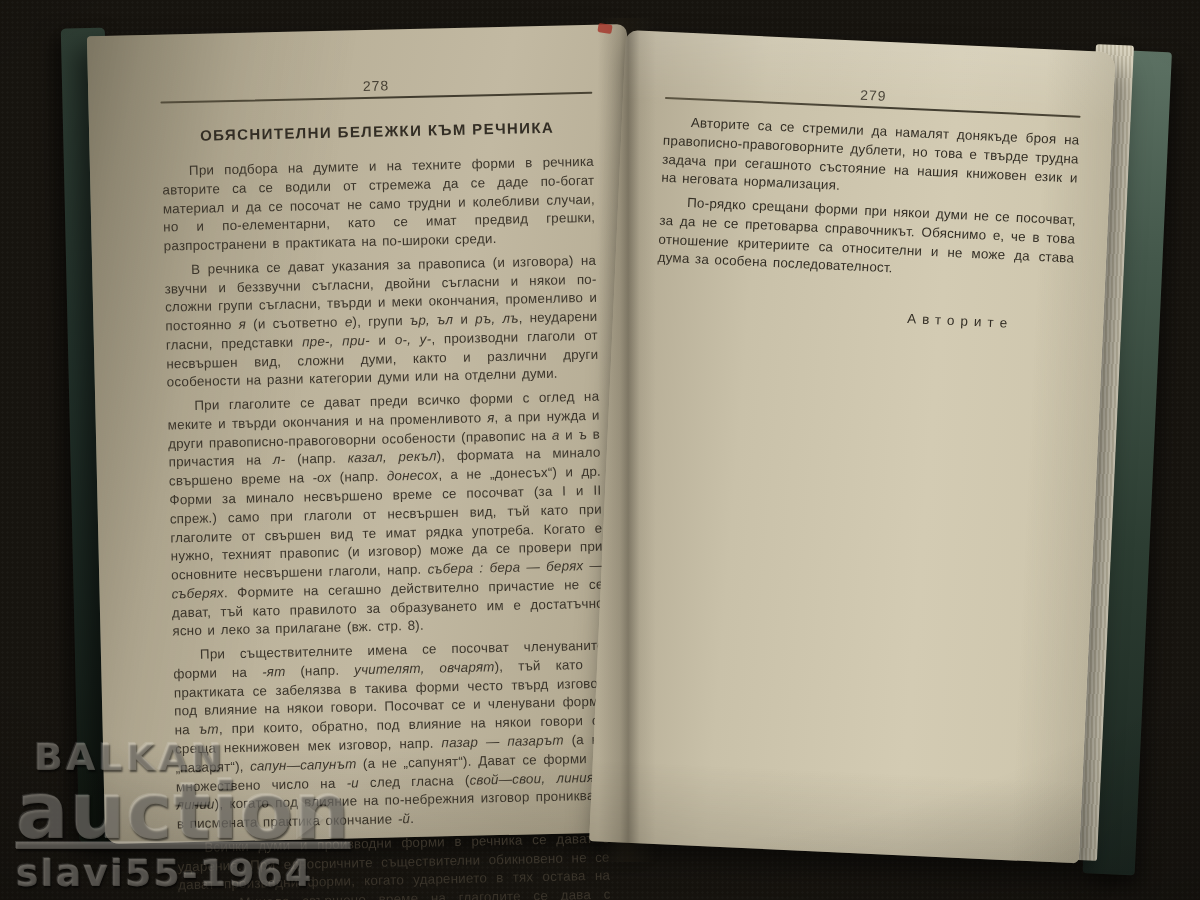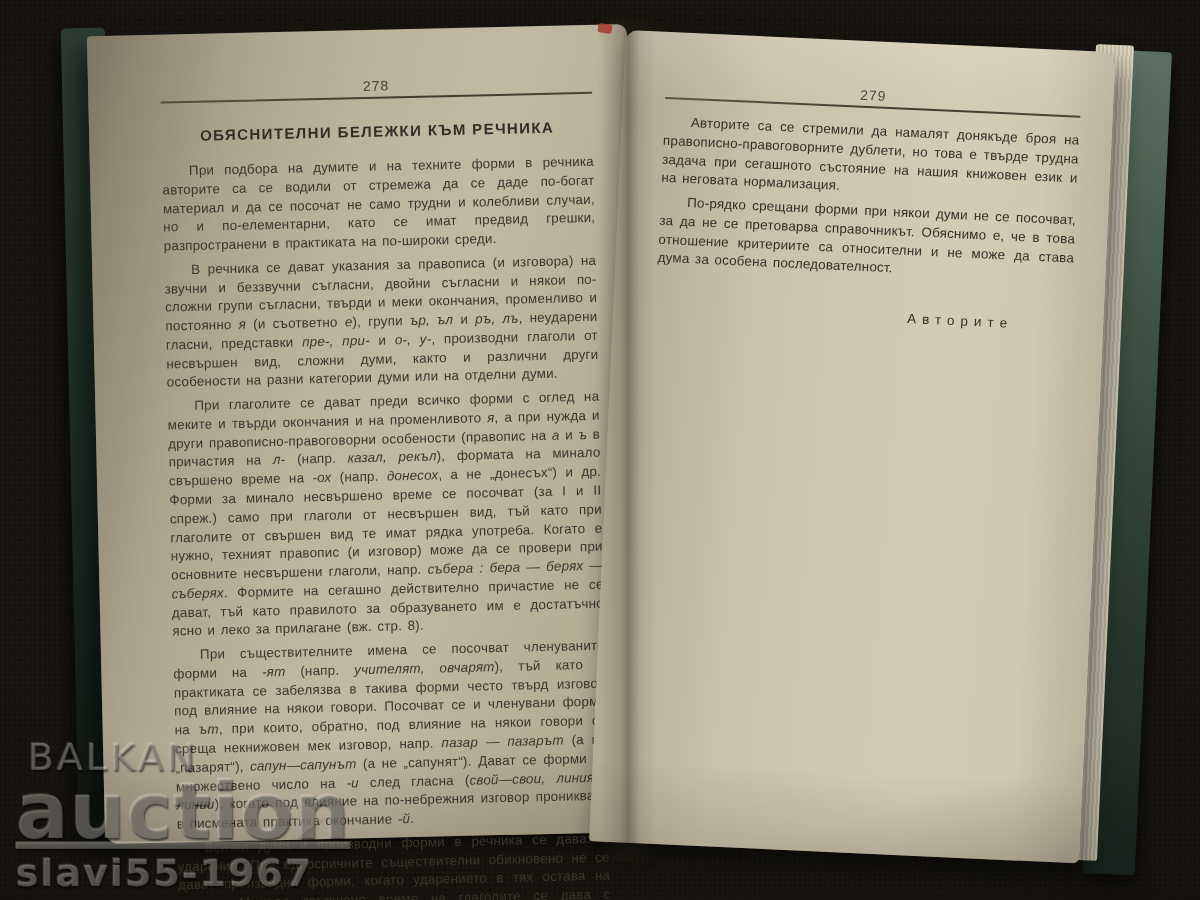--- a/index.html
+++ b/index.html
@@ -128,21 +128,21 @@
     background: radial-gradient(120% 100% at 50% 42%, transparent 52%, rgba(0,0,0,0.42) 95%);
   }
 
   
   .watermark {
     left: 16px; top: 738px; z-index: 5; pointer-events: none;
     color: rgba(215,210,196,0.30);
     text-shadow: 1px 2px 2px rgba(0,0,0,0.55), -1px -1px 1px rgba(255,255,255,0.16);
     font-family: "DejaVu Sans", sans-serif;
   }
-  .wm-balkan  { font-size: 38px; font-weight: normal; letter-spacing: 3px; margin-left: 12px; line-height: 1; }
+  .wm-balkan  { font-size: 38px; font-weight: bold; letter-spacing: 3px; margin-left: 18px; line-height: 1; }
   .wm-auction { font-size: 78px; font-weight: bold; letter-spacing: 1px; line-height: 0.92; text-decoration: underline; }
   .wm-handle  { font-size: 38px; font-weight: bold; letter-spacing: 2px; line-height: 1.15; margin-top: 4px; }
   .wm-arrow {
     left: 296px; top: 797px; z-index: 5; width: 0; height: 0;
     border-left: 28px solid rgba(205,200,185,0.22);
     border-top: 21px solid transparent;
     border-bottom: 21px solid transparent;
     filter: drop-shadow(1px 2px 1px rgba(0,0,0,0.4));
   }
 </style>
@@ -181,15 +181,15 @@
 </div>
 
 <div class="abs gutter"></div>
 <div class="abs red-mark"></div>
 
 <div class="abs vignette"></div>
 
 <div class="abs watermark">
   <div class="wm-balkan">BALKAN</div>
   <div class="wm-auction">auction</div>
-  <div class="wm-handle">slavi55-1967</div>
+  <div class="wm-handle">slavi55-1964</div>
 </div>
 <div class="abs wm-arrow"></div>
 
 </body></html>

